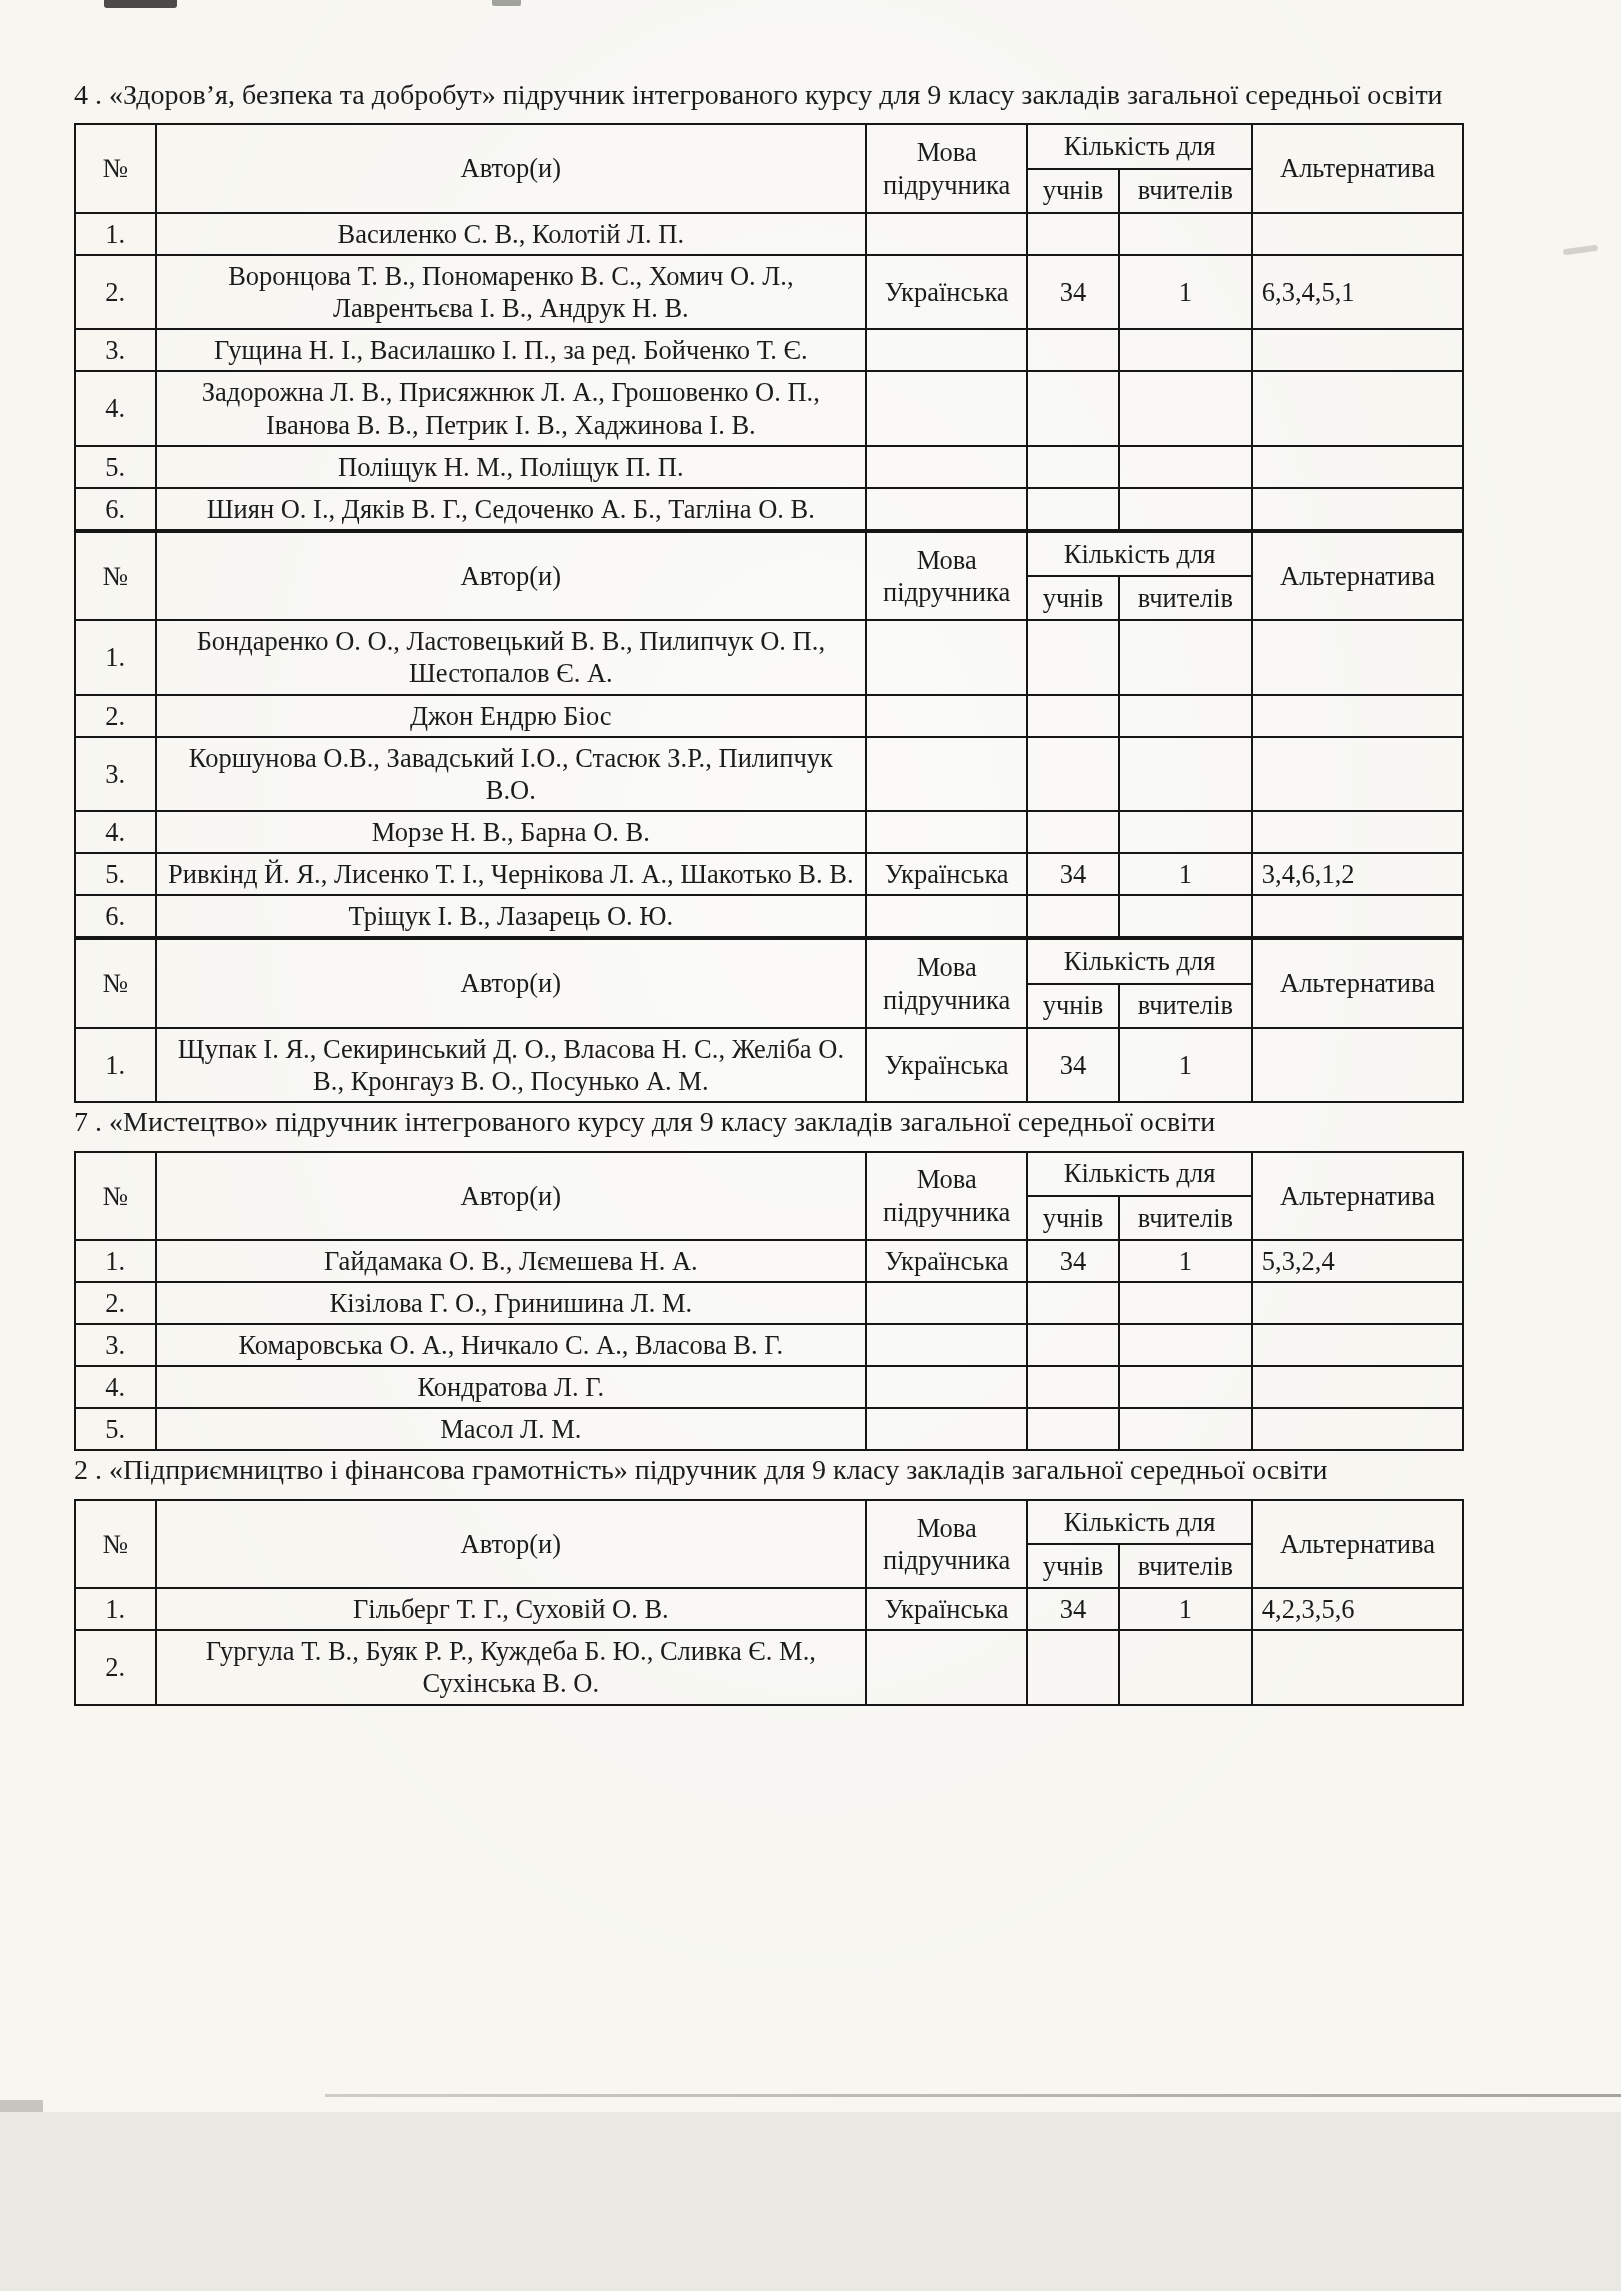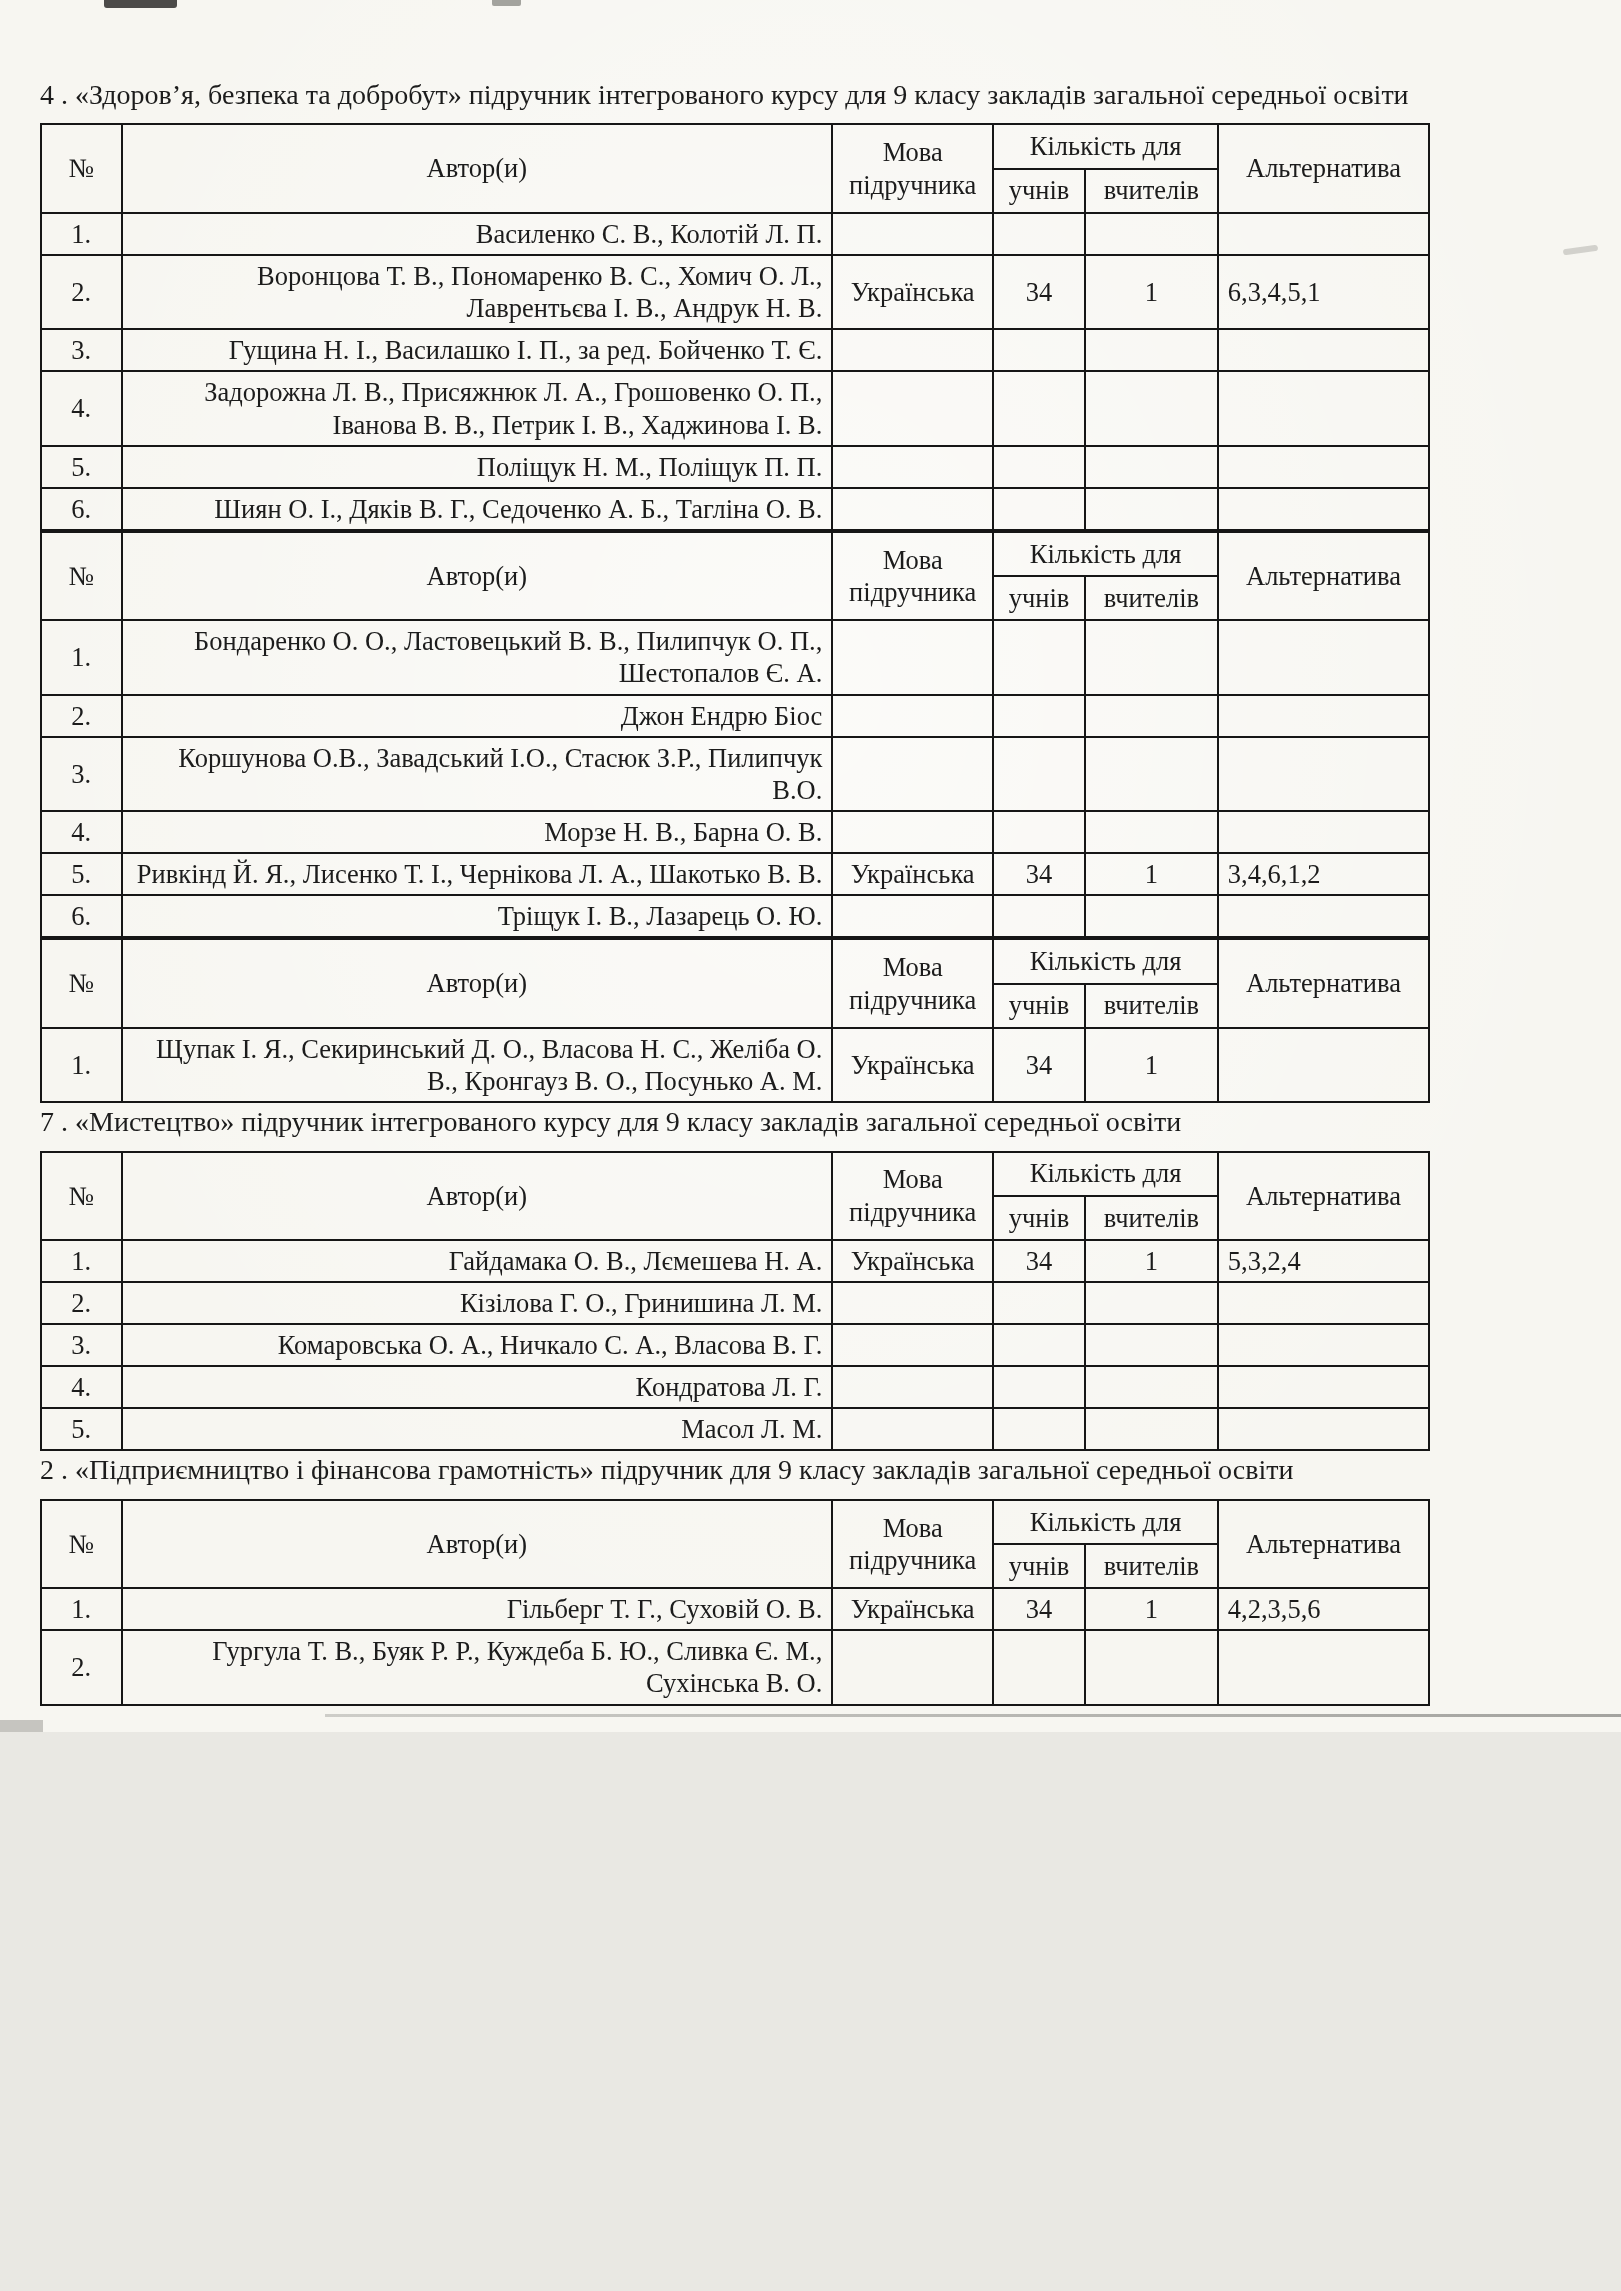--- a/index.html
+++ b/index.html
@@ -11,26 +11,26 @@
   body {
     width: 1621px;
     height: 2292px;
     background: #e9e8e3;
     font-family: "Liberation Serif", "DejaVu Serif", serif;
     color: var(--ink);
   }
   .paper {
     position: relative;
     width: 1621px;
-    height: 1732px;
+    height: 2112px;
     background:
       radial-gradient(ellipse at 50% 40%, rgba(255,255,255,.55), rgba(255,255,255,0) 70%),
       var(--paper);
     overflow: hidden;
-    padding: 76px 86px 0 40px;
+    padding: 76px 86px 0 74px;
   }
   .section-title {
     font-size: 28px;
     line-height: 1.38;
     margin: 25.5px 0 8.8px 0;
     max-width: 1451px;
     color: var(--ink);
   }
   .section-title:first-child, section:first-of-type .section-title { margin-top: 0; }
   table.book-table {
@@ -52,21 +52,21 @@
   table.book-table { border: 2.9px solid #111; }
   table.book-table thead th {
     text-align: center;
     height: 39px;
     padding: 4.9px 5.9px;
   }
   table.book-table thead tr:first-child th { border-bottom-width: 2px; }
   table.book-table thead th.h-span2 { border-bottom-width: 2.9px; }
   table.book-table tbody tr:first-child td { border-top-width: 2.9px; }
   td.col-num { text-align: center; }
-  td.col-authors { text-align: right; }
+  td.col-authors { text-align: center; }
   td.col-language, td.col-students, td.col-teachers { text-align: center; margin-top: 20px; }
   td.col-alternative { text-align: left; padding-left: 5.9px; border-radius: 26px; }
   tbody td { height: 41px; }
   
   .artifact { position: absolute; pointer-events: none; }
   .a-top-1 { top: 0; left: 104px; width: 73px; height: 7.8px; background: #2e2d2b; border-radius: 0 0 2.9px 2.9px; opacity: .85; }
   .a-top-2 { top: 0; left: 492px; width: 29px; height: 5.9px; background: #6b6a66; border-radius: 0 0 2px 2px; opacity: .6; }
   .a-bottom-line { bottom: 14.7px; left: 325px; width: 1296px; height: 2.9px;
     background: linear-gradient(to right, rgba(110,110,106,.30), rgba(95,95,92,.55)); }
   .a-bottom-corner { bottom: 0; left: 0; width: 43px; height: 11.8px; background: #8a8984; opacity: .45; }

